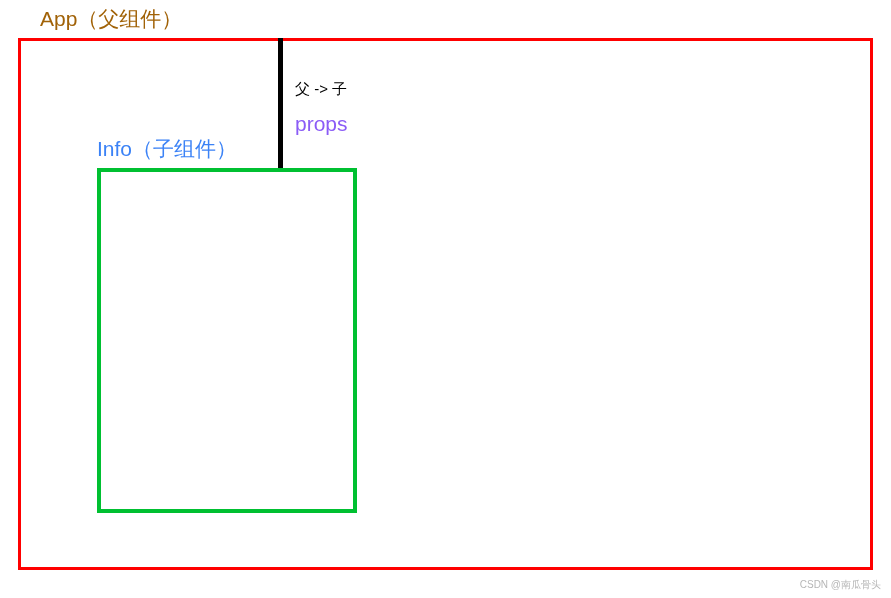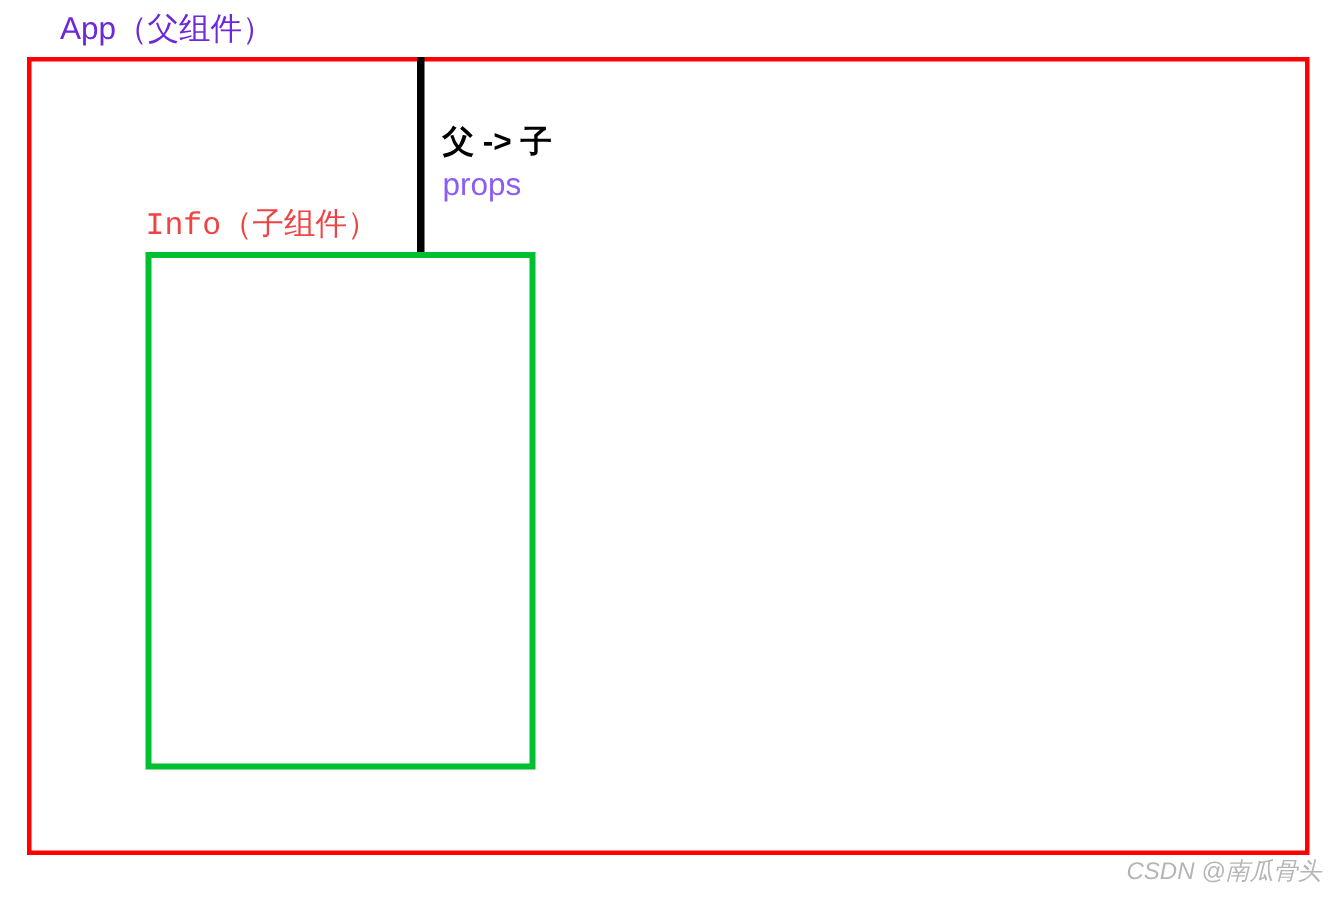--- a/index.html
+++ b/index.html
@@ -16,21 +16,21 @@
     }
     .canvas {
       position: relative;
       width: 100%;
       height: 100%;
     }
     .parent-label {
       position: absolute;
       left: 40px;
       top: 5px;
-      color: #6d28d9;
+      color: #a16207;
       font-size: 21px;
     }
     .parent-box {
       position: absolute;
       left: 18px;
       top: 38px;
       width: 855px;
       height: 532px;
       border: 3px solid #ff0000;
     }
@@ -40,53 +40,50 @@
       top: 38px;
       width: 5px;
       height: 132px;
       background: #000000;
     }
     .arrow-label-1 {
       position: absolute;
       left: 295px;
       top: 80px;
       color: #000000;
-      font-size: 21px;
-      font-weight: bold;
+      font-size: 15px;
     }
     .arrow-label-2 {
       position: absolute;
       left: 295px;
       top: 112px;
       color: #8b5cf6;
       font-size: 21px;
     }
     .child-label {
       position: absolute;
       left: 97px;
       top: 135px;
-      color: #ef4444;
+      color: #3b82f6;
       font-size: 21px;
-      font-family: Liberation Mono, monospace;
     }
     .child-box {
       position: absolute;
       left: 97px;
       top: 168px;
       width: 260px;
       height: 345px;
       border: 4px solid #00c031;
     }
     .watermark {
       position: absolute;
       right: 10px;
       bottom: 6px;
       color: rgba(120, 120, 120, 0.55);
-      font-size: 16px;
-      font-style: italic;
+      font-size: 10px;
     }
   </style>
 </head>
 <body>
 
 <div class="canvas">
   <div class="parent-label">App（父组件）</div>
   <div class="parent-box"></div>
   <div class="arrow-line"></div>
   <div class="arrow-label-1">父 -&gt; 子</div>

